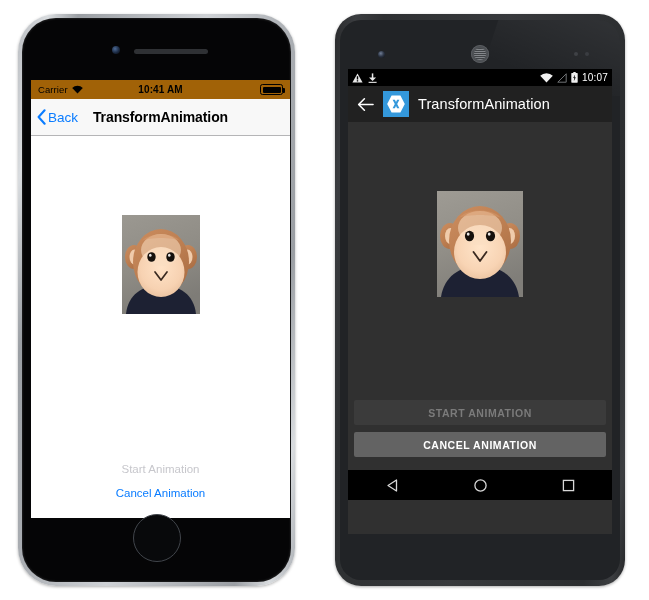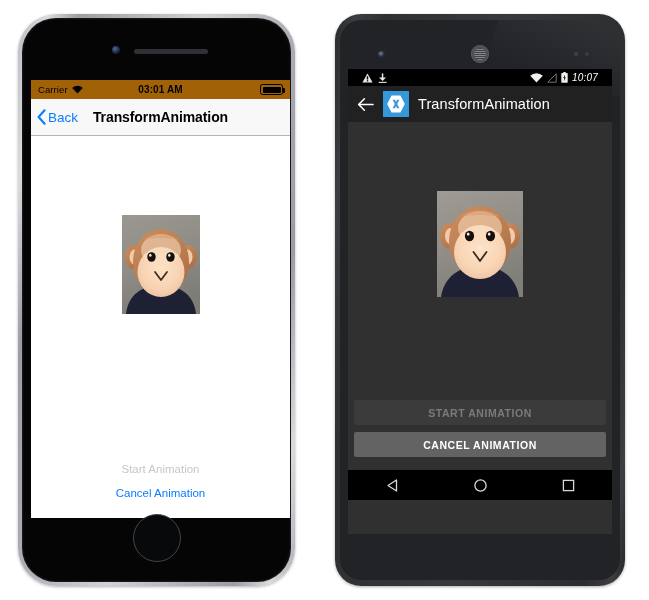--- a/index.html
+++ b/index.html
@@ -119,21 +119,21 @@
   }
   .and-sensor{ position:absolute; right:42px; top:32px; width:4px; height:4px; border-radius:50%; background:#3f4246; }
   .and-sensor.s2{ right:31px; background:#3a3d41; }
   .and-screen{
     position:absolute; left:8px; top:49px; width:264px; height:465px;
     background:#303030; overflow:hidden;
   }
   
   .and-status{
     height:17px; background:#000; display:flex; align-items:center;
-    padding:0 14px; color:#ddd; font-size:9.5px;font-style:italic;
+    padding:0 4px; color:#ddd; font-size:9.5px;
   }
   .and-status .sleft{ display:flex; align-items:center; gap:5px; }
   .and-status .sright{ margin-left:auto; display:flex; align-items:center; gap:4px; }
   .and-time{ font-size:10px; color:#fff; letter-spacing:.2px; }
   
   .and-toolbar{
     height:36px; background:#212121; display:flex; align-items:center;
     padding-left:9px; gap:9px;
   }
   .and-back{ cursor:pointer; display:flex; }
@@ -180,21 +180,21 @@
 
       <div class="ip-screen">
 
         <div class="ios-status">
           <div class="left">
             <span class="ios-carrier">Carrier</span>
             <svg class="wifi-ios" width="11" height="9" viewBox="0 0 11 9">
               <path d="M5.5 8.6 L0.2 3.1 A7.4 7.4 0 0 1 10.8 3.1 Z" fill="#000"></path>
             </svg>
           </div>
-          <div class="ios-time">03:01 AM</div>
+          <div class="ios-time">10:41 AM</div>
           <div class="right">
             <span class="bat-ios">
                 <i></i>
               </span>
           </div>
         </div>
 
         <div class="ios-nav">
           <div class="ios-back">
             <svg width="9" height="16" viewBox="0 0 9 16">

